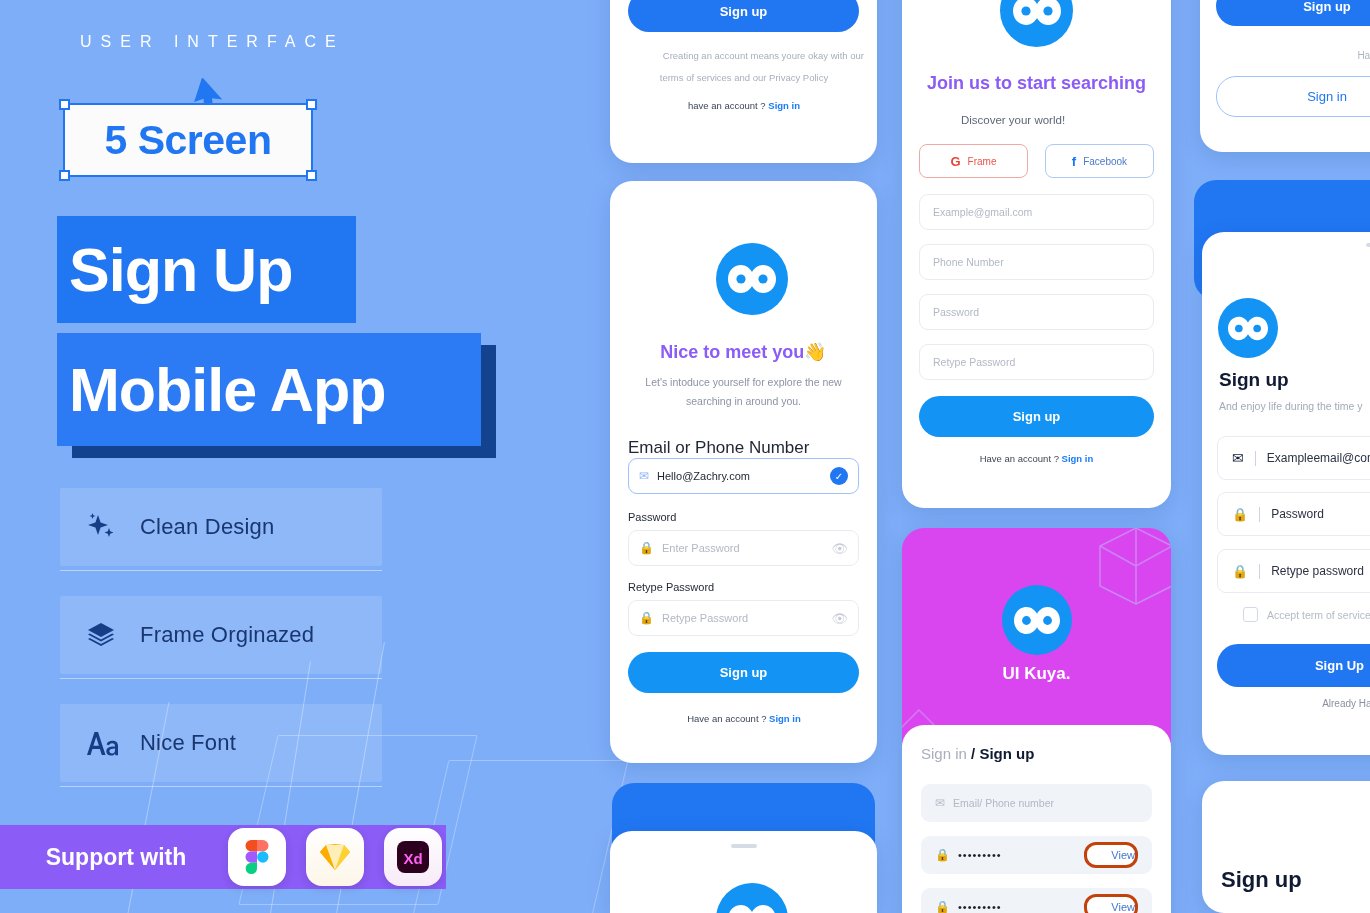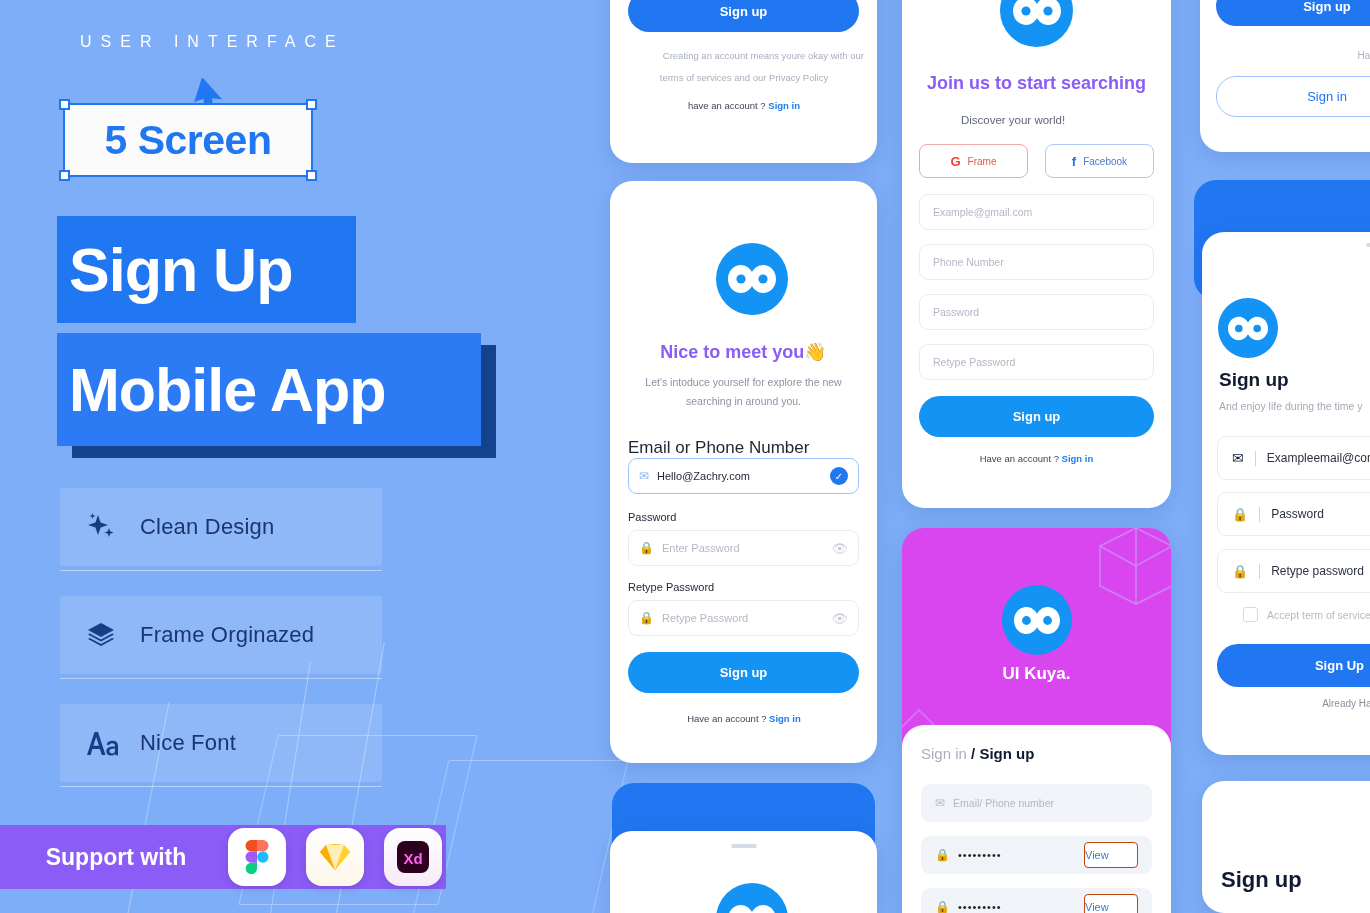--- a/index.html
+++ b/index.html
@@ -158,22 +158,22 @@
   .soc-fb { border: 1px solid #AFC9F7; color: #4E78C8; }
 
   .check-badge {
     width: 18px; height: 18px; border-radius: 50%; background: #2176F2;
     display: flex; align-items: center; justify-content: center;
     color: #fff; font-size: 10px;
   }
   .eye { color: #C6CBD6; font-size: 13px; }
 
   .view-btn {
-    border: 1px solid #c2410c; border-radius: 4px; color: #4277C9;
-    display: flex; align-items: center; justify-content: flex-start;
+    border: 3px solid #c2410c; border-radius: 12px; color: #4277C9;
+    display: flex; align-items: center; justify-content: flex-end;
     font-size: 11px; background: #fff;
   }
 
   .chk-box {
     width: 15px; height: 15px; border: 1.5px solid #D3D9E4; border-radius: 3px;
   }
   .divider-bar { width: 1px; height: 15px; background: #CDD4E0; }
 </style>
 </head>
 <body>

